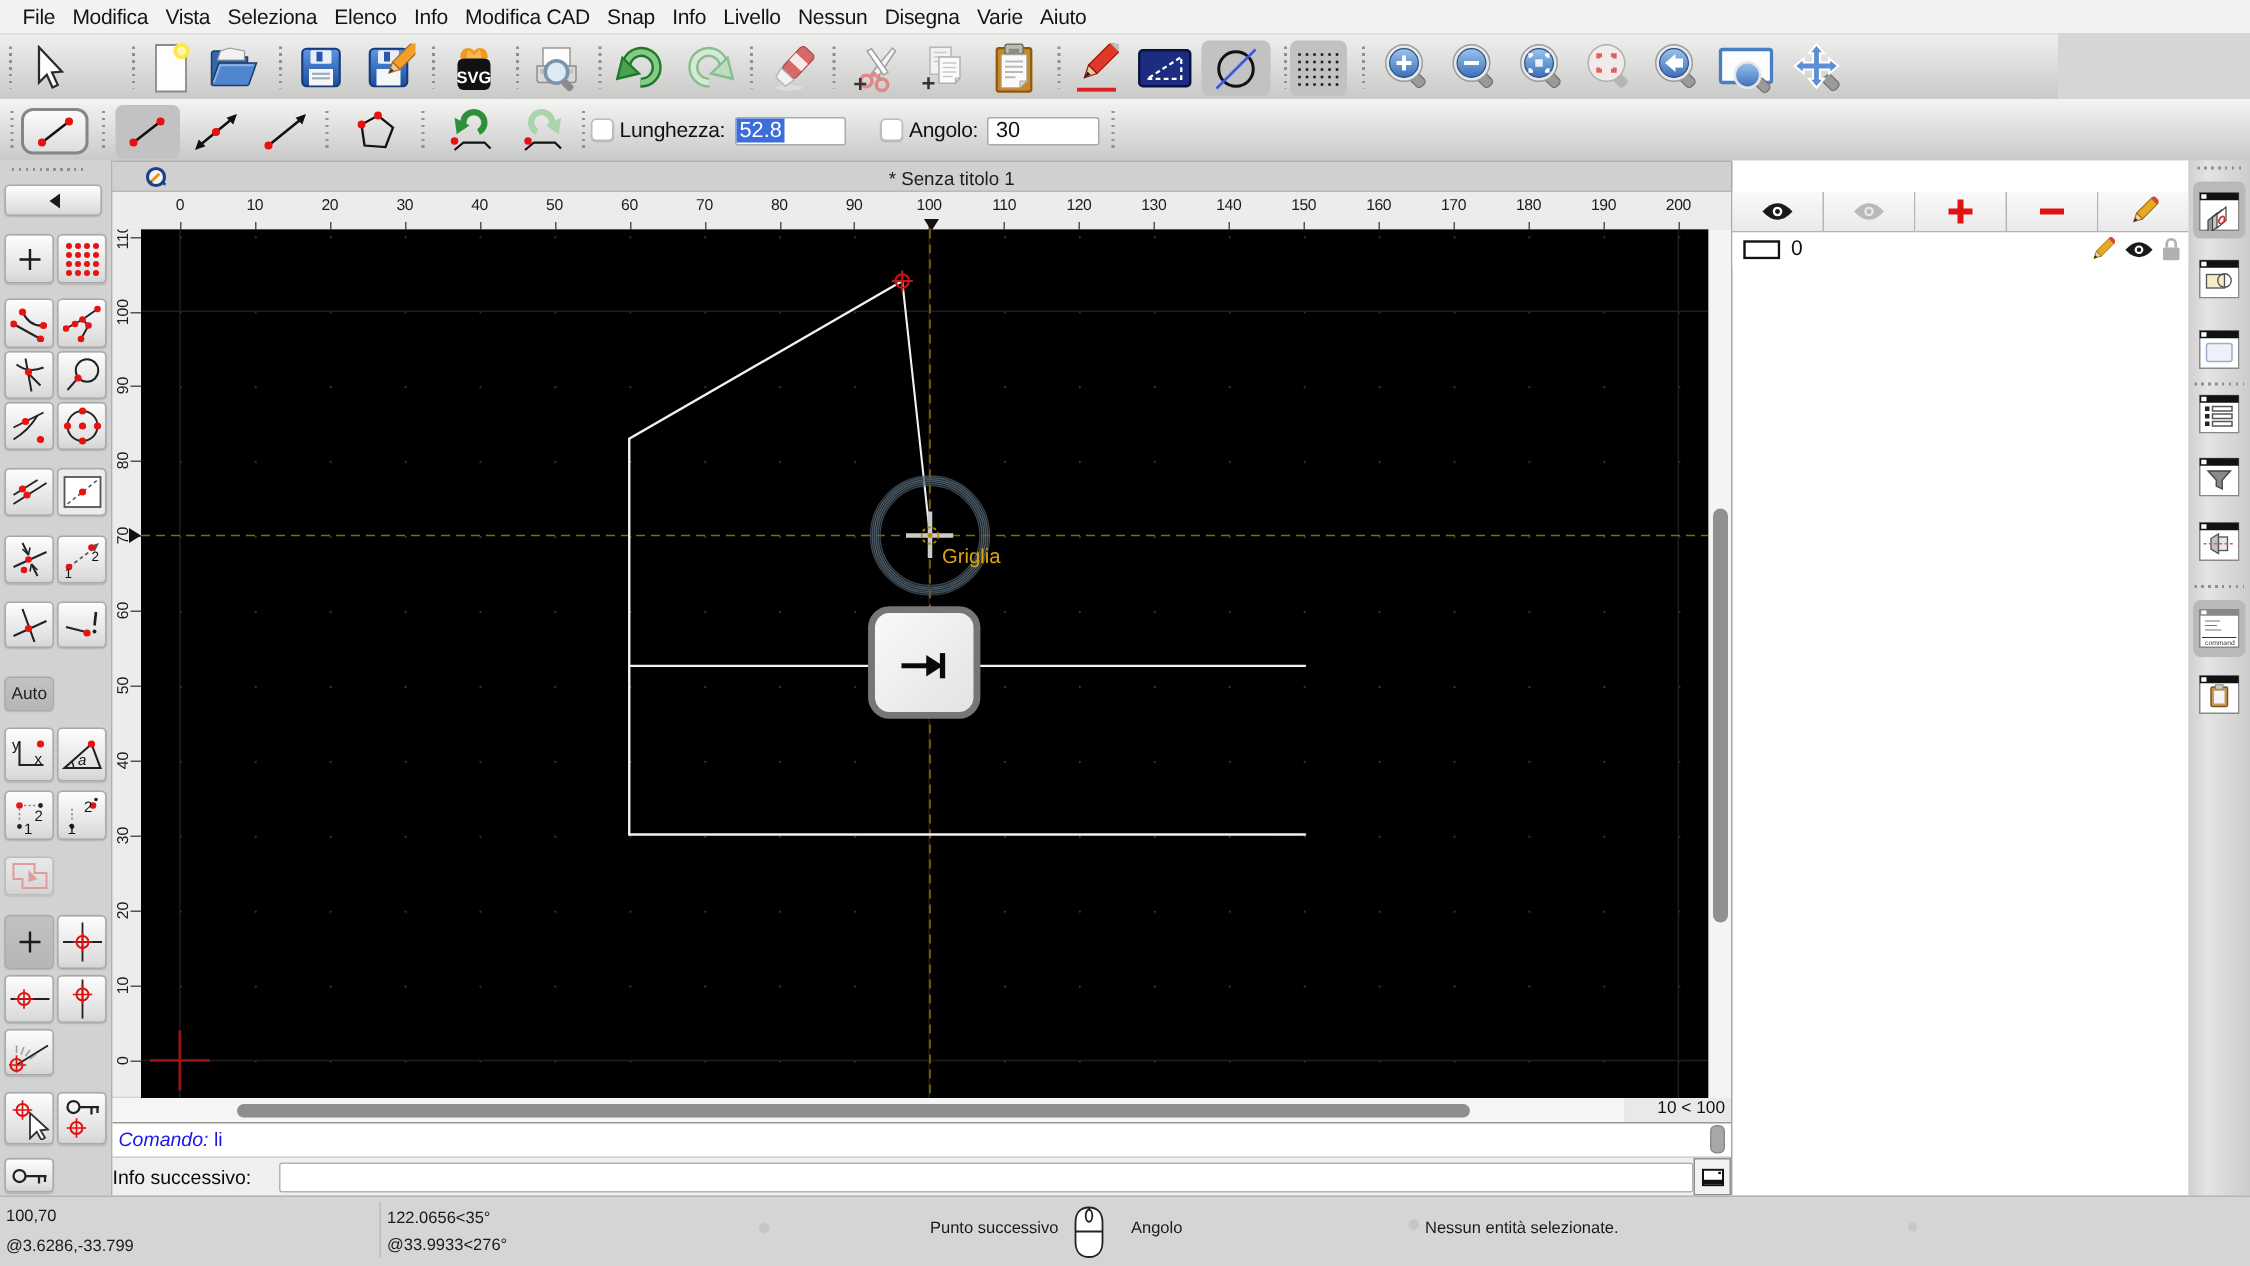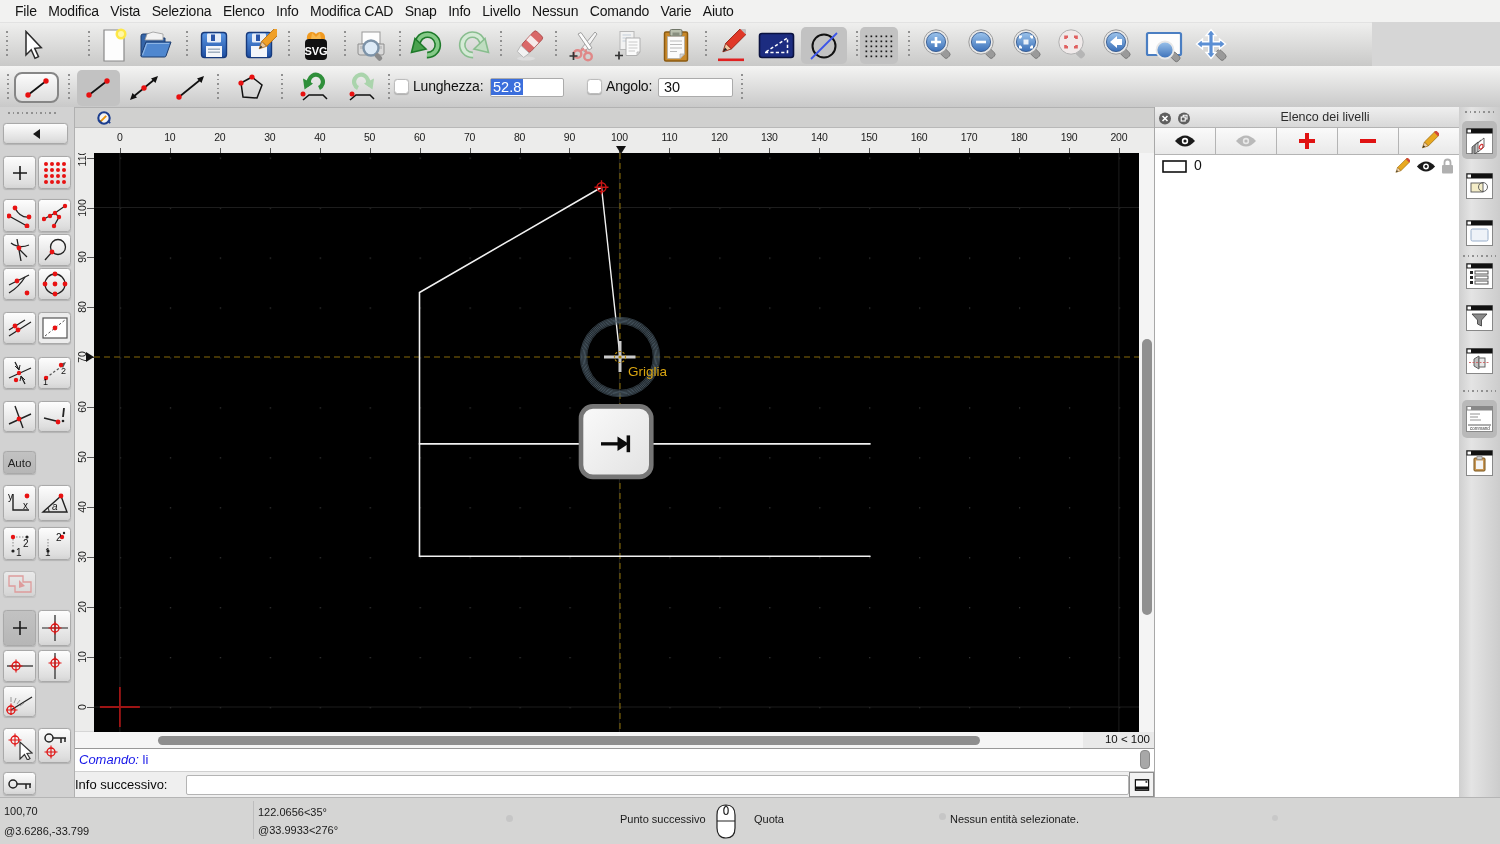--- a/index.html
+++ b/index.html
@@ -48,21 +48,21 @@
     <span>Modifica</span>
     <span>Vista</span>
     <span>Seleziona</span>
     <span>Elenco</span>
     <span>Info</span>
     <span>Modifica CAD</span>
     <span>Snap</span>
     <span>Info</span>
     <span>Livello</span>
     <span>Nessun</span>
-    <span>Comando</span>
+    <span>Disegna</span>
     <span>Varie</span>
     <span>Aiuto</span>
   </div>
 <div id="tb1">
 <svg width="0" height="0" style="position:absolute">
       <defs>
 <linearGradient id="lens" x1="0" y1="0" x2="0" y2="1">
           <stop offset="0" stop-color="#9cc4ec"></stop>
           <stop offset="1" stop-color="#3a6fb8"></stop>
         </linearGradient>
@@ -567,20 +567,21 @@
       </svg>
     </div>
 </div>
 <div id="titlebar">
 <svg style="position:absolute;left:22px;top:3px" width="14" height="14" viewBox="0 0 16 16">
       <circle cx="8" cy="8" r="6.5" fill="#f4f4f4" stroke="#1d3f8f" stroke-width="2.4"></circle>
       <path d="M4.5,11.5 L10.5,5.5" stroke="#e8920a" stroke-width="2.2"></path>
       <path d="M3.6,12.4 L5.6,12 L4,10.4 Z" fill="#333"></path>
       <path d="M12.5,11 L15,14" stroke="#1d3f8f" stroke-width="2"></path>
     </svg>
+<div style="position:absolute;left:40px;width:1039px;text-align:center;top:4px;font-size:12.5px;color:#1e1e1e">* Senza titolo 1</div>
 </div>
 <div id="hruler">
     <div class="rnum" style="left:24.9px">0</div>
     <div class="tick" style="left:44.9px;top:20px;width:1px;height:6px"></div>
     <div class="rnum" style="left:74.8px">10</div>
     <div class="tick" style="left:94.8px;top:20px;width:1px;height:6px"></div>
     <div class="rnum" style="left:124.8px">20</div>
     <div class="tick" style="left:144.8px;top:20px;width:1px;height:6px"></div>
     <div class="rnum" style="left:174.8px">30</div>
     <div class="tick" style="left:194.8px;top:20px;width:1px;height:6px"></div>
@@ -716,30 +717,20 @@
     <div style="position:absolute;left:111px;top:3px;width:943px;height:20px;background:#fff;border:1px solid #b4b4b4;border-radius:2px"></div>
     <div style="position:absolute;left:1054px;top:0px;width:25px;height:25px;background:#f2f2f2;border:1px solid #8e8e8e">
       <svg class="cc" width="15" height="12" viewBox="0 0 15 12">
         <rect x="0.8" y="0.8" width="13.4" height="10.4" fill="#fff" stroke="#111" stroke-width="1.4"></rect>
         <rect x="1.5" y="7.5" width="12" height="3" fill="#111"></rect>
         <rect x="11" y="2.2" width="1.8" height="1.5" fill="#111"></rect>
       </svg>
     </div>
   </div>
 <div id="rpanel">
-<div id="rphead">
-<svg style="position:absolute;left:4px;top:4.5px" width="32" height="13" viewBox="0 0 32 13">
-        <circle cx="6" cy="6.5" r="6" fill="#5f5f5f"></circle>
-        <path d="M3.5,4 L8.5,9 M8.5,4 L3.5,9" stroke="#fff" stroke-width="1.6"></path>
-        <circle cx="25" cy="6.5" r="6" fill="#5f5f5f"></circle>
-        <rect x="22.2" y="5" width="4" height="4" fill="none" stroke="#fff" stroke-width="1.1"></rect>
-        <path d="M24.2,5 V3.2 H28 V7 H26.2" fill="none" stroke="#fff" stroke-width="1.1"></path>
-      </svg>
-<div style="position:absolute;left:36px;top:3px;width:268px;text-align:center;font-size:12.5px;color:#2c2c2c">Elenco dei livelli</div>
-</div>
 <div style="position:absolute;left:0;top:21px;width:304px;height:27px;display:flex">
 <div class="lvb">
         <svg width="22" height="14" viewBox="0 0 22 14">
           <path d="M1,7 Q11,-4 21,7 Q11,18 1,7 Z" fill="#1a1a1a"></path>
           <circle cx="11" cy="7" r="3.2" fill="#fff"></circle>
           <circle cx="11" cy="7" r="1.6" fill="#1a1a1a"></circle>
         </svg>
       </div>
 <div class="lvb">
         <svg width="22" height="14" viewBox="0 0 22 14">
@@ -877,17 +868,17 @@
 <div style="position:absolute;left:253px;top:3px;width:1px;height:38px;background:#bdbdbd"></div>
 <div class="statxt" style="left:258px;top:8px">122.0656&lt;35°</div>
 <div class="statxt" style="left:258px;top:26px">@33.9933&lt;276°</div>
 <div style="position:absolute;left:506px;top:17px;width:7px;height:7px;border-radius:50%;background:#c6c6c6"></div>
 <div class="statxt" style="left:620px;top:15px">Punto successivo</div>
 <svg style="position:absolute;left:715px;top:6px" width="22" height="35" viewBox="0 0 22 35">
       <path d="M11,1 C17,1 20,5 20,11 L20,24 C20,30 17,34 11,34 C5,34 2,30 2,24 L2,11 C2,5 5,1 11,1 Z" fill="#fff" stroke="#222" stroke-width="1.2"></path>
       <path d="M2,17 L20,17 M11,1 L11,10" stroke="#222" stroke-width="1.2" fill="none"></path>
       <ellipse cx="11" cy="6.5" rx="2.2" ry="4" fill="#fff" stroke="#222" stroke-width="1.2"></ellipse>
     </svg>
-<div class="statxt" style="left:754px;top:15px">Quota</div>
+<div class="statxt" style="left:754px;top:15px">Angolo</div>
 <div style="position:absolute;left:939px;top:15px;width:7px;height:7px;border-radius:50%;background:#c6c6c6"></div>
 <div class="statxt" style="left:950px;top:15px">Nessun entità selezionate.</div>
 <div style="position:absolute;left:1272px;top:17px;width:6px;height:6px;border-radius:50%;background:#c8c8c8"></div>
 </div>
 
 </body></html>

